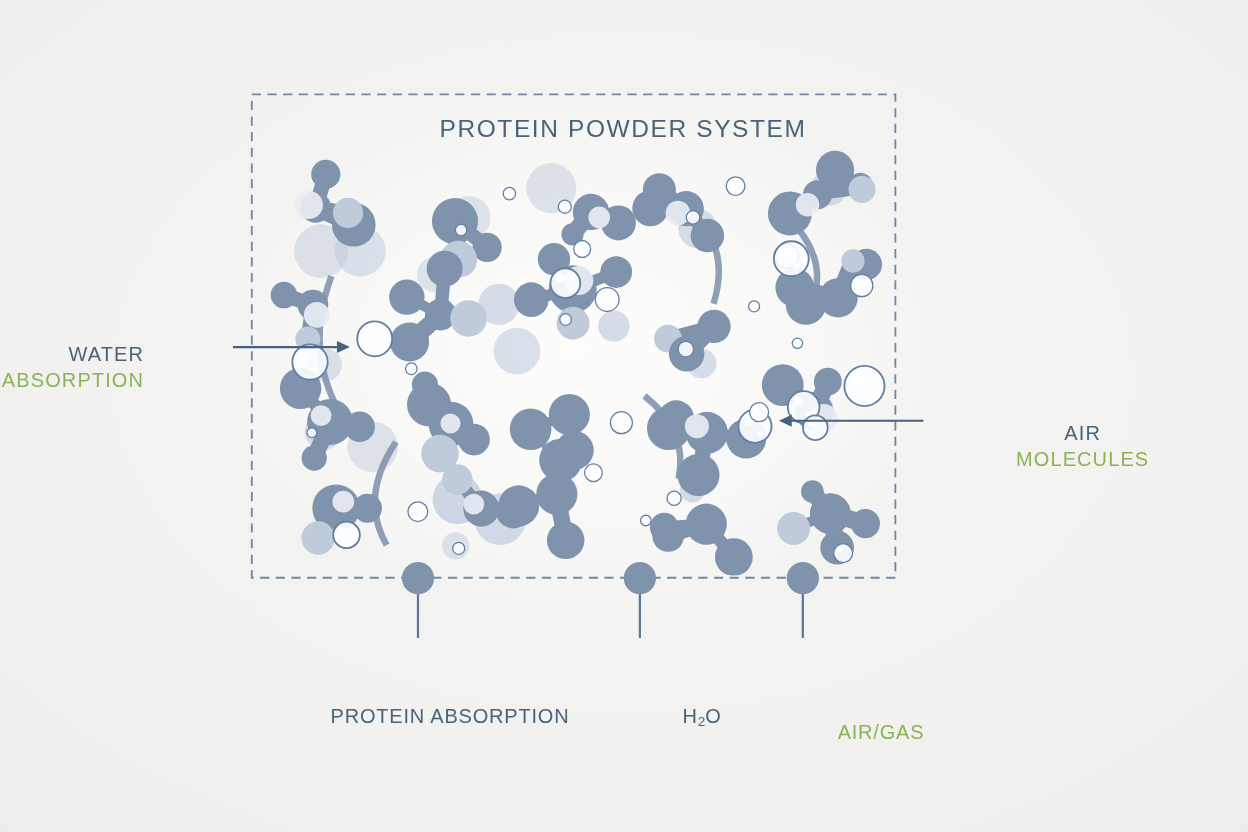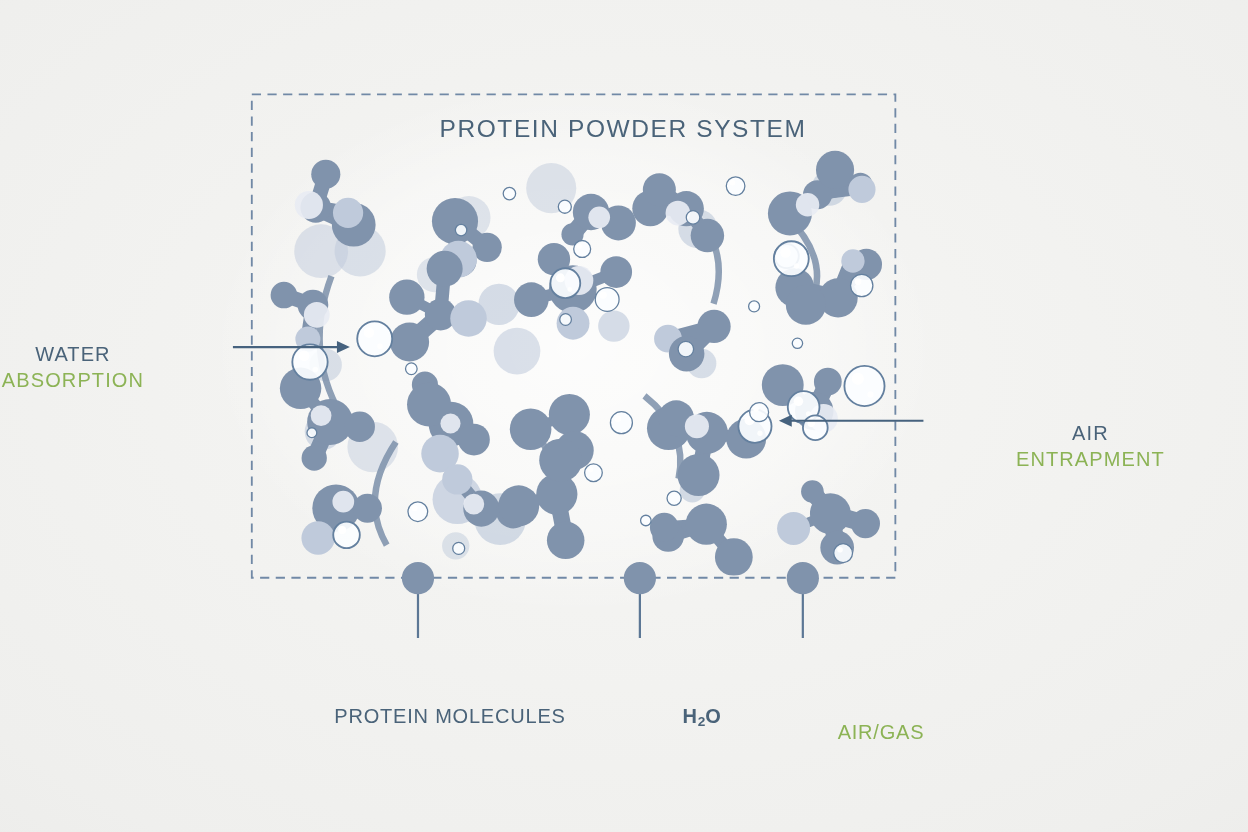--- a/index.html
+++ b/index.html
@@ -11,25 +11,25 @@
   .canvas{position:relative;width:1104px;height:832px;padding-left:45px;}
   svg.layer{position:absolute;inset:0;}
   .txt{position:absolute;color:#4a6379;}
   .title{
     left:273px;top:115px;width:700px;text-align:center;
     font-size:24.5px;letter-spacing:1.6px;font-weight:500;
   }
   .annot{font-size:20px;line-height:26px;letter-spacing:1.1px;}
   .annot .ln1{color:#4a6379;}
   .annot .ln2{color:#8cb355;}
-  .annot-water{top:341px;right:1005px;text-align:center;}
+  .annot-water{top:341px;right:1005px;text-align:right;}
   .annot-air{top:420px;left:1016px;text-align:center;}
   .legend-label{top:705px;font-size:20px;letter-spacing:0.8px;text-align:center;}
   .legend-protein{left:290px;width:320px;}
-  .legend-h2o{left:642px;width:120px;font-weight:bold;}
+  .legend-h2o{left:642px;width:120px;}
   .legend-airgas{left:801px;width:160px;color:#8cb355;margin-top:16px;}
   .legend-h2o sub{font-size:0.68em;vertical-align:-0.22em;letter-spacing:0;}
 </style>
 </head>
 <body>
 
 <div class="canvas">
 
   <svg class="layer" viewBox="0 0 1248 832">
     <defs>
@@ -306,21 +306,21 @@
 
   <div class="txt title">PROTEIN POWDER SYSTEM</div>
 
   <div class="txt annot annot-water">
     <div class="ln1">WATER</div>
     <div class="ln2">ABSORPTION</div>
   </div>
 
   <div class="txt annot annot-air">
     <div class="ln1">AIR</div>
-    <div class="ln2">ENTRAPMENT</div>
+    <div class="ln2">MOLECULES</div>
   </div>
 
-  <div class="txt legend-label legend-protein">PROTEIN MOLECULES</div>
+  <div class="txt legend-label legend-protein">PROTEIN ABSORPTION</div>
 
   <div class="txt legend-label legend-h2o"><span>H</span><sub>2</sub><span>O</span></div>
 
   <div class="txt legend-label legend-airgas">AIR/GAS</div>
 </div>
 
 </body></html>

